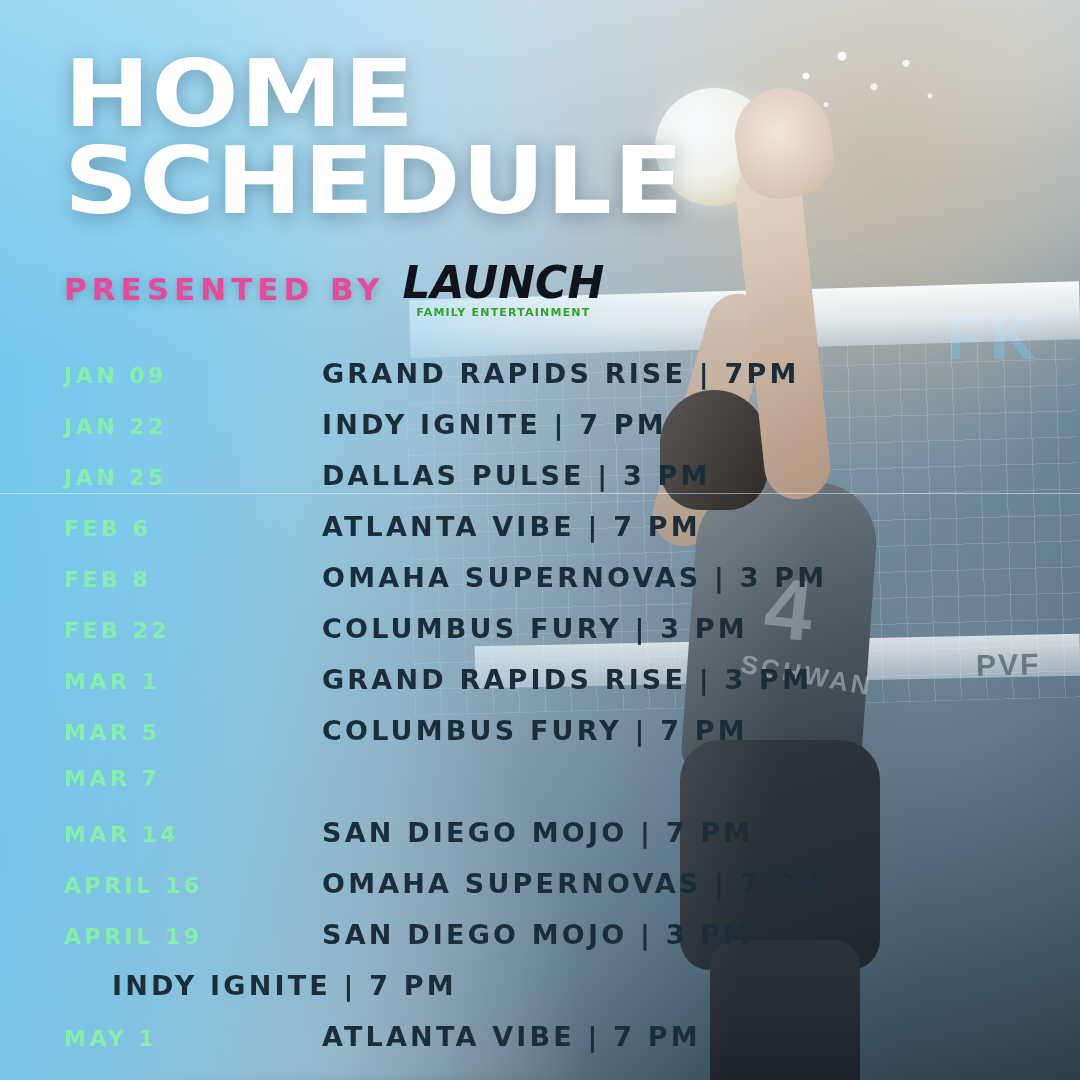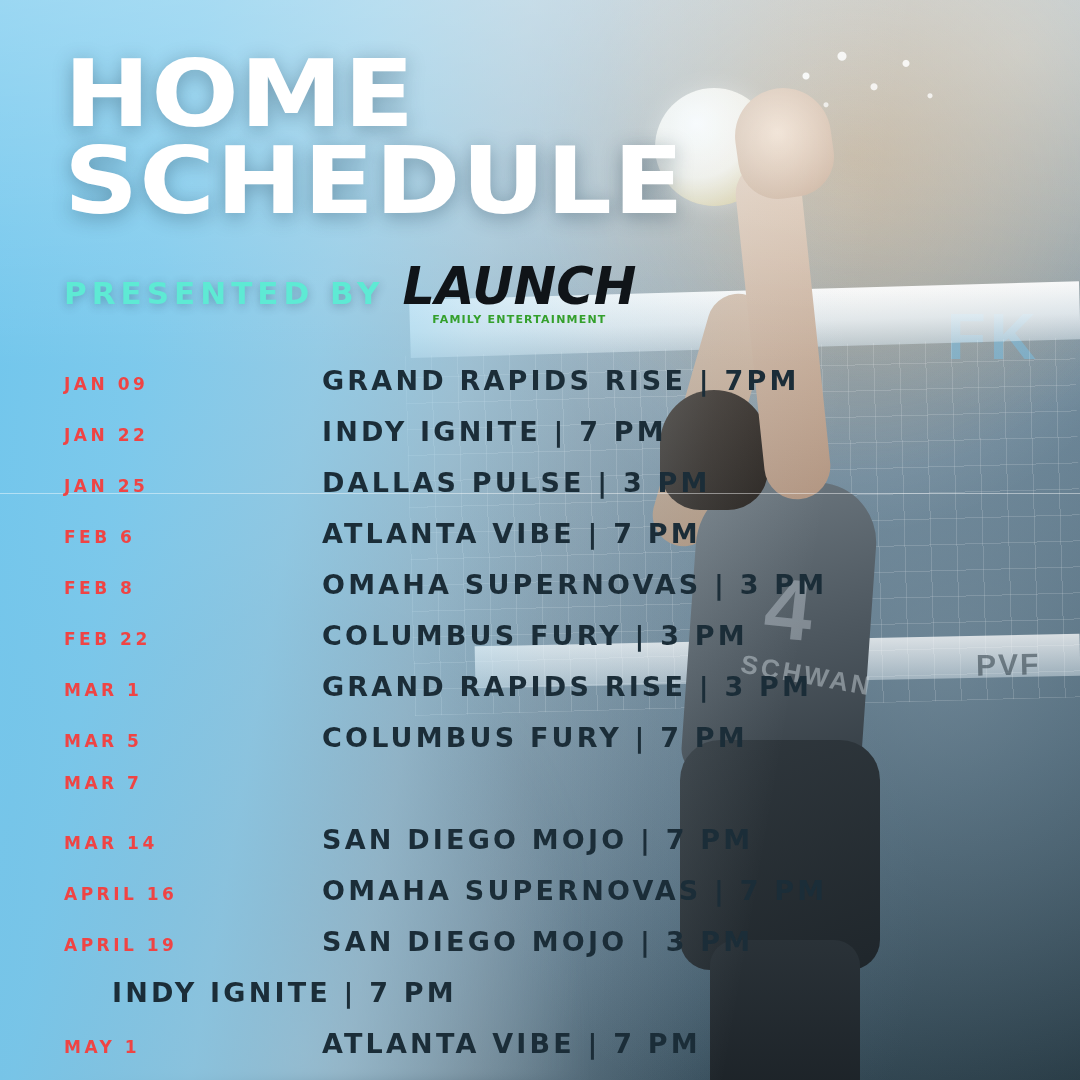--- a/index.html
+++ b/index.html
@@ -243,38 +243,38 @@
   }
   .title .line2 { display: block; margin-top: 10px; }
 
   .presented-row {
     display: flex;
     align-items: center;
     gap: 18px;
     margin-top: 40px;
   }
   .presented-text {
-    color: #5eead4;
+    color: #ec4899;
     font-weight: 800;
     font-size: 31px;
     letter-spacing: 5px;
     font-family: "DejaVu Sans", sans-serif;
     text-shadow: 0 2px 10px rgba(20,50,70,0.30);
   }
   .logo {
     display: flex;
     flex-direction: column;
     align-items: center;
     line-height: 1;
   }
   .logo-main {
     font-family: "DejaVu Sans", sans-serif;
     font-weight: 800;
     font-style: italic;
-    font-size: 51px;
+    font-size: 44px;
     letter-spacing: 0px;
     color: #101418;
   }
   .logo-sub {
     font-family: "DejaVu Sans", sans-serif;
     font-weight: 700;
     font-size: 11px;
     letter-spacing: 1.2px;
     color: #34a02c;
     margin-top: 2px;
@@ -285,23 +285,23 @@
     margin-top: 40px;
   }
   .row {
     display: flex;
     align-items: baseline;
     height: 51px;
   }
   .date {
     width: 210px;
     flex: 0 0 210px;
-    color: #ef4444;
-    font-weight: 700;
-    font-size: 17px;
+    color: #86efac;
+    font-weight: 700;
+    font-size: 22px;
     letter-spacing: 3.5px;
     font-family: "DejaVu Sans", sans-serif;
   }
   .matchup {
     color: #1b2d38;
     font-weight: 700;
     font-size: 27px;
     letter-spacing: 3.2px;
     font-family: "DejaVu Sans", sans-serif;
     margin-left: 48px;

